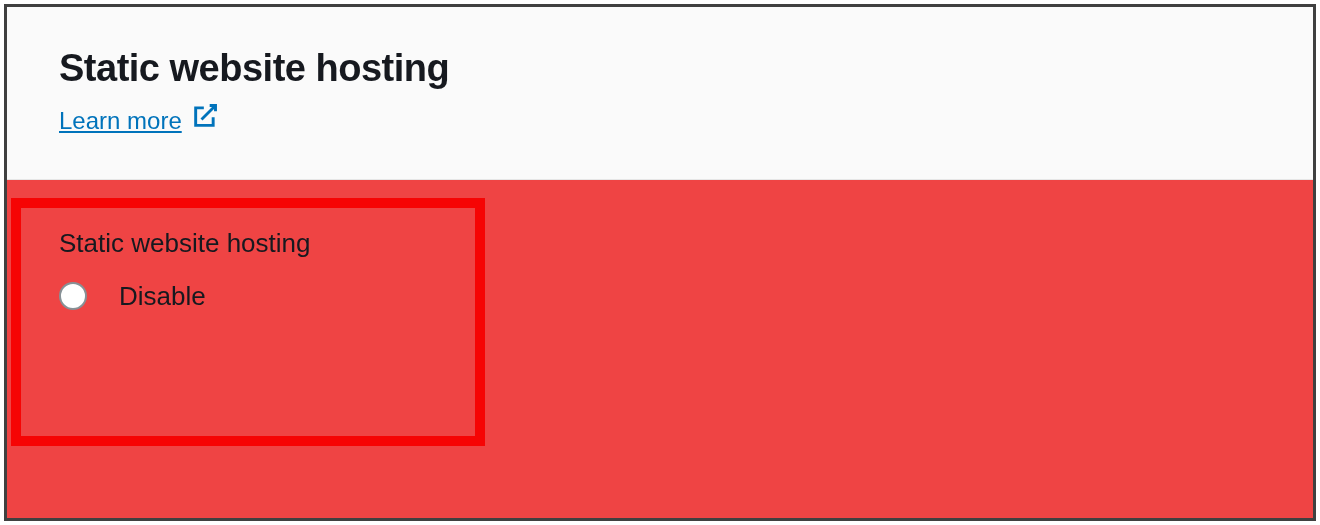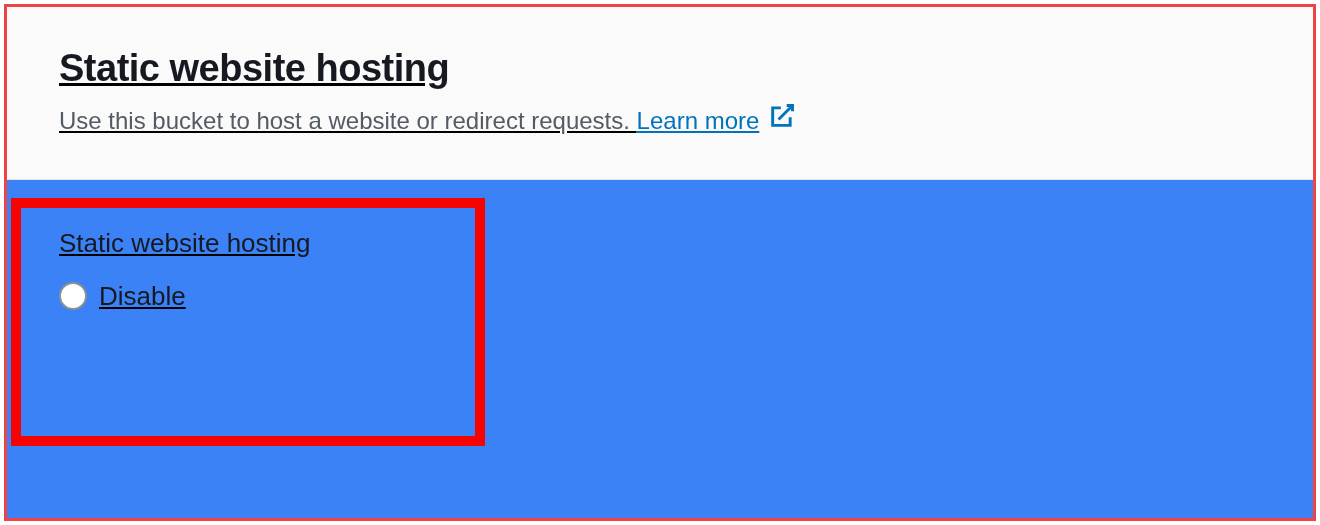--- a/index.html
+++ b/index.html
@@ -8,25 +8,24 @@
       padding: 0;
     }
     body {
       font-family: "Amazon Ember", "Helvetica Neue", Arial, sans-serif;
       background: #fff;
       width: 1320px;
       height: 525px;
       padding: 4px;
     }
     .outer-container {
-      border: 3px solid #ef4444;
+      border: 3px solid #404040;
       width: 100%;
       height: 100%;
-      background: #3b82f6;
-      text-decoration: underline;
+      background: #ef4444;
     }
     .header-section {
       background: #fafafa;
       padding: 40px 52px 40px 52px;
       border-bottom: 1px solid #e6e6e6;
     }
     .header-title {
       font-size: 38px;
       font-weight: 700;
       color: #16191f;
@@ -68,21 +67,21 @@
     }
     .radio-group-label {
       font-size: 26px;
       color: #16191f;
       margin-bottom: 22px;
       font-weight: 400;
     }
     .radio-option {
       display: flex;
       align-items: center;
-      gap: 12px;
+      gap: 32px;
       margin-bottom: 28px;
       cursor: pointer;
     }
     .radio-circle {
       width: 28px;
       height: 28px;
       border: 2px solid #879196;
       border-radius: 50%;
       background: #fff;
       display: flex;
@@ -104,21 +103,20 @@
       color: #16191f;
     }
   </style>
 </head>
 <body>
 
 <div class="outer-container">
   <div class="header-section">
     <h2 class="header-title">Static website hosting</h2>
     <div class="header-subtitle">
-      <span>Use this bucket to host a website or redirect requests. </span>
       <a class="learn-more-link">
         <span>Learn more </span>
         <span class="external-icon">
           <svg width="28" height="28" viewBox="0 0 24 24" fill="none" stroke="#0073bb" stroke-width="2.5">
             <path d="M16 3 L21 3 L21 8"></path>
             <path d="M9 15 L21 3"></path>
             <path d="M19 13 L19 20 L4 20 L4 5 L11 5"></path>
           </svg>
         </span>
       </a>

